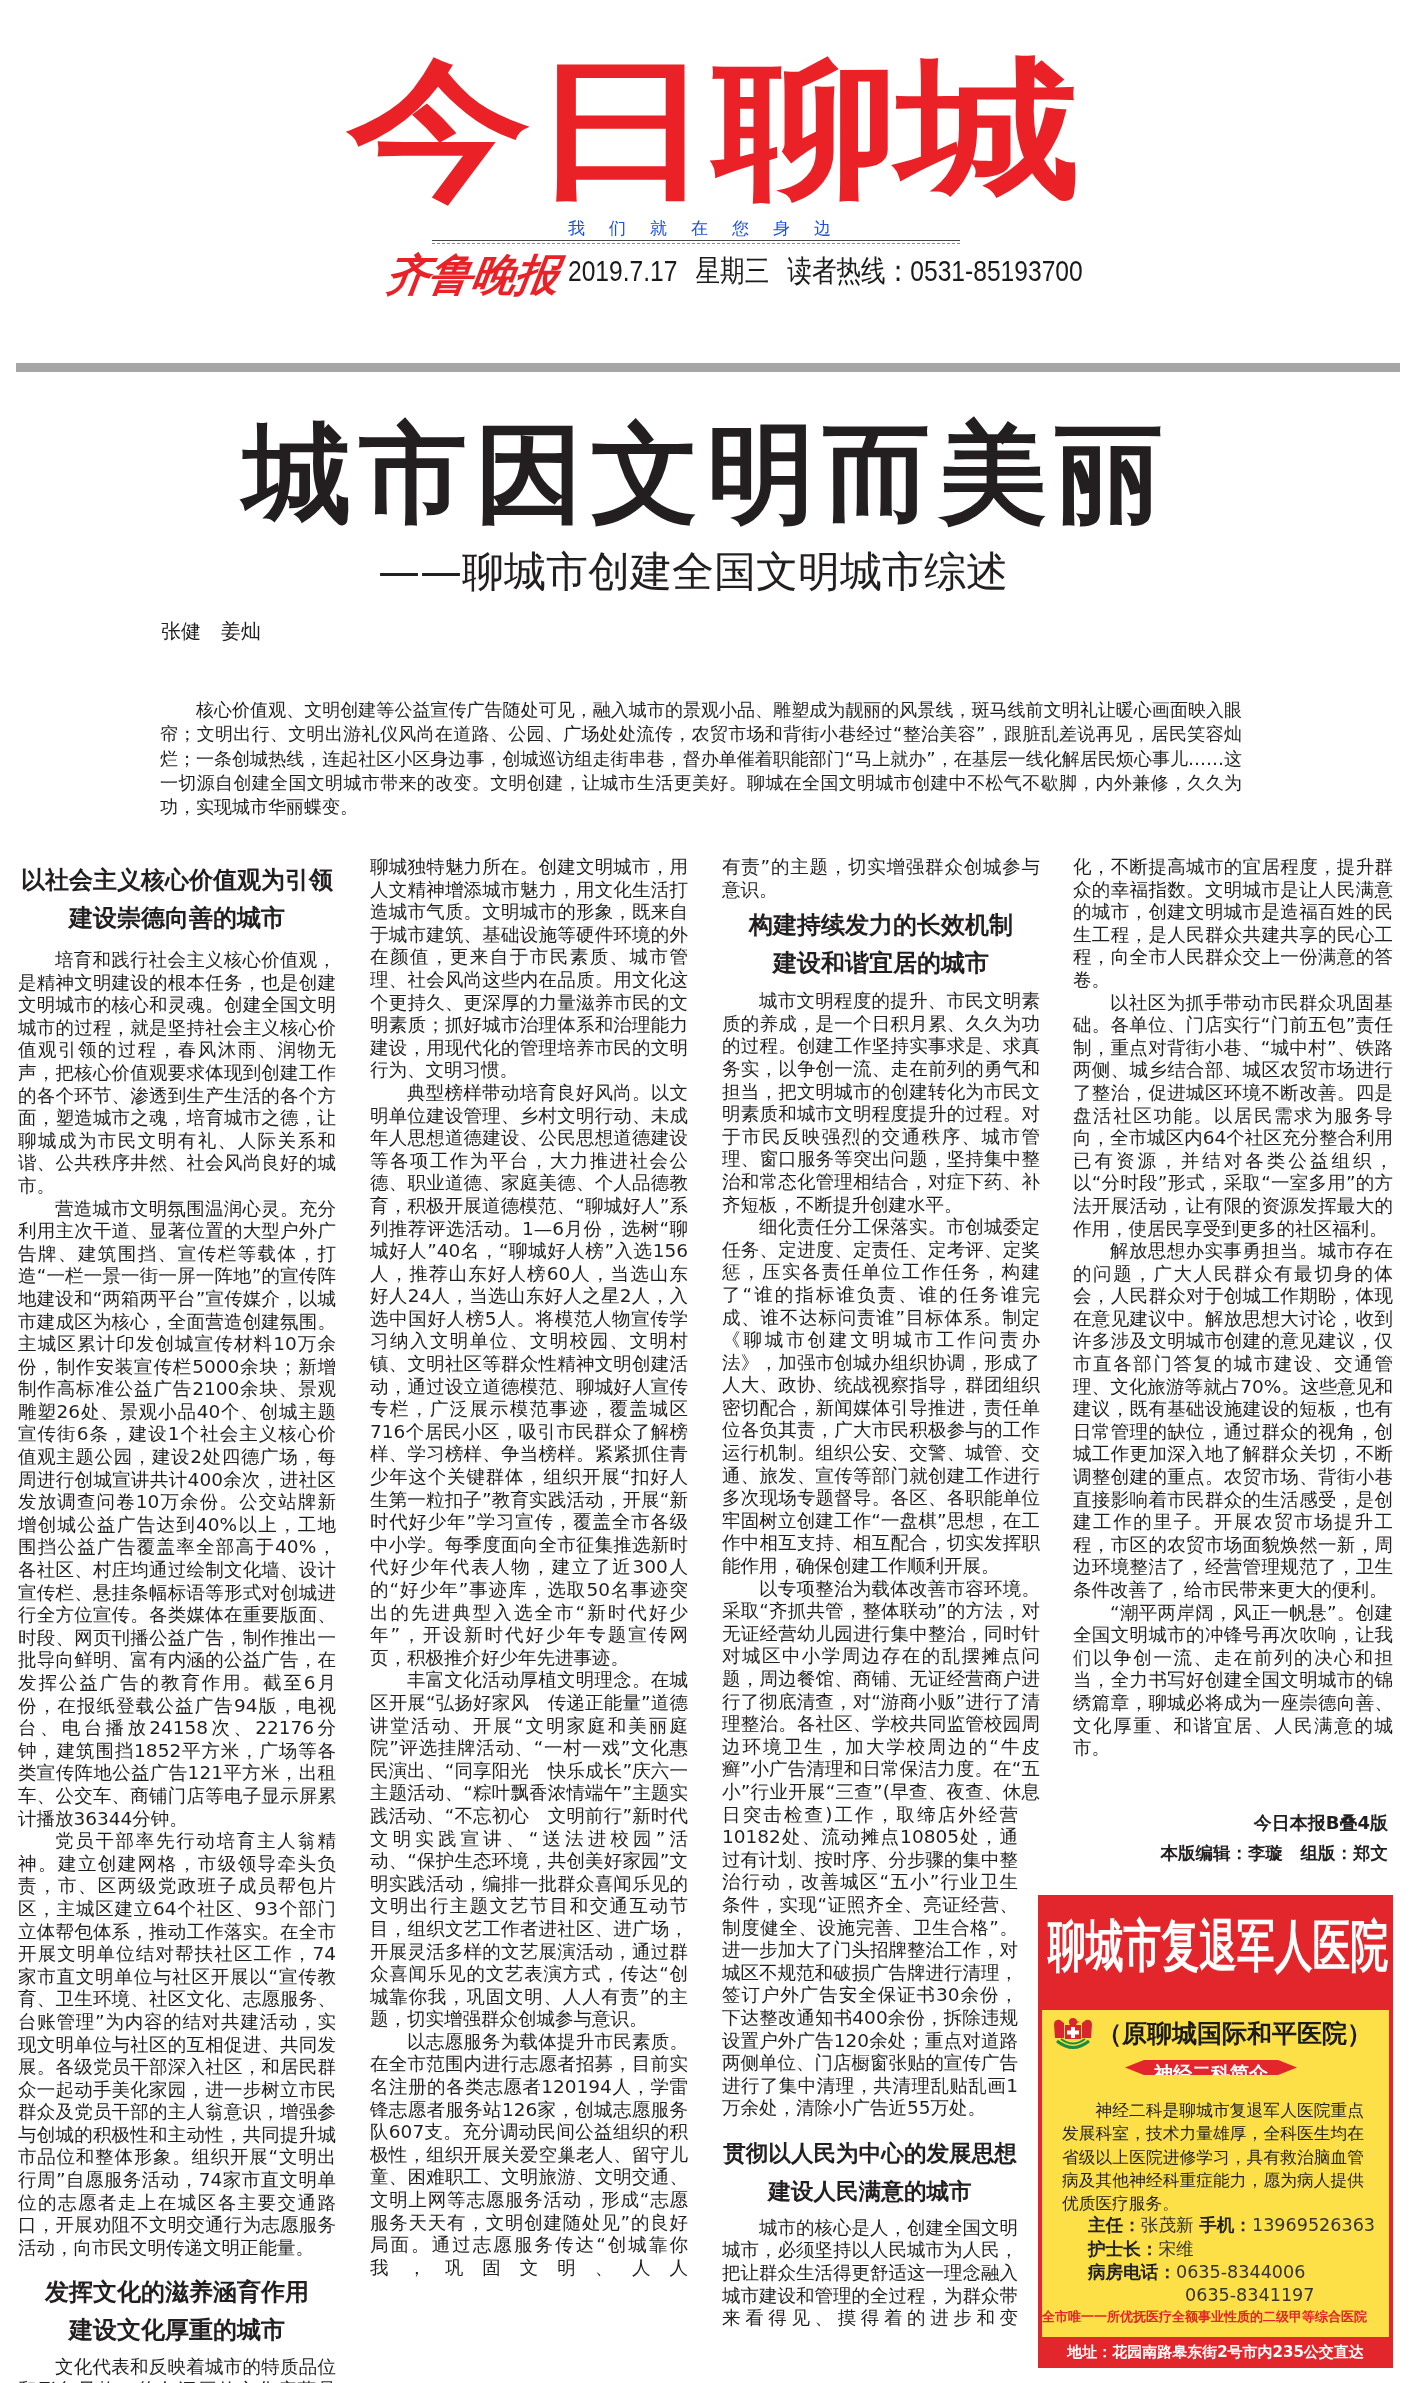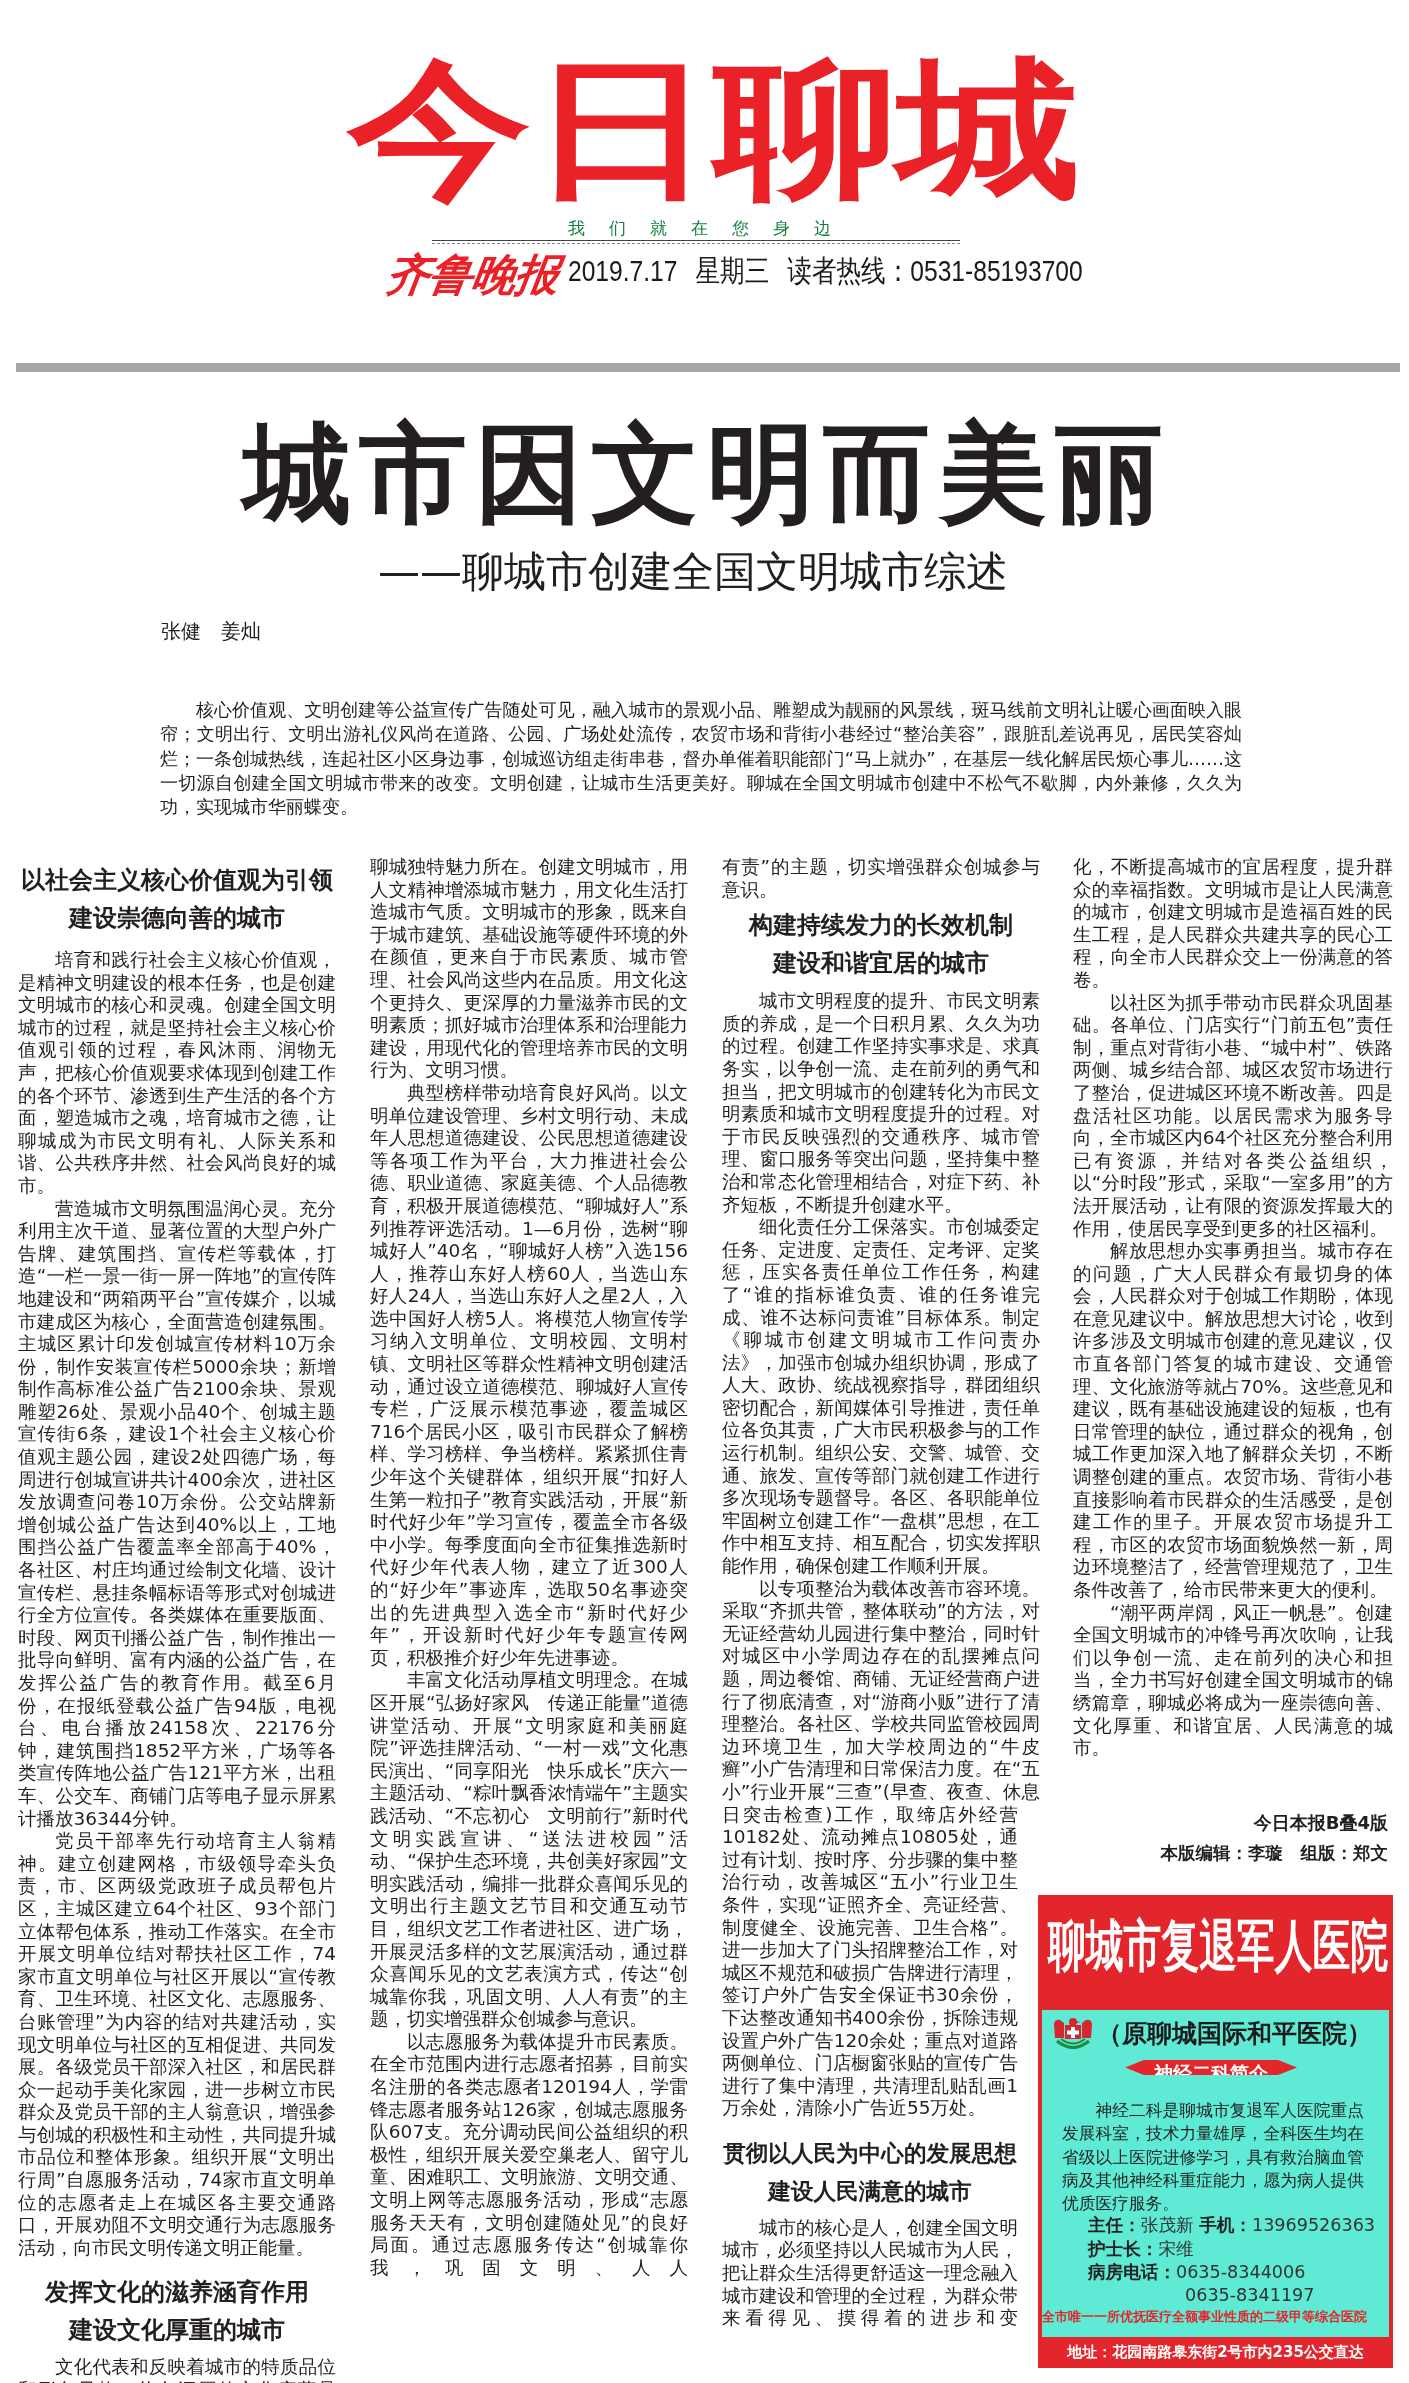--- a/index.html
+++ b/index.html
@@ -11,21 +11,21 @@
   }
   html,body{margin:0;padding:0;background:#ffffff;}
   .page{position:relative;width:1409px;height:2383px;background:#ffffff;overflow:hidden;
         font-family:"DejaVu Sans",sans-serif;color:var(--ink);}
 
   
   .logo{position:absolute;left:348px;top:54px;font-size:150px;line-height:150px;font-weight:900;
         color:var(--brand-red);white-space:nowrap;transform:scaleX(1.22);transform-origin:left top;
         font-family:"DejaVu Sans",sans-serif;}
   .slogan{position:absolute;left:568px;top:219px;font-size:17px;line-height:19px;letter-spacing:24px;
-          white-space:nowrap;color:#15803d;}
+          white-space:nowrap;color:#1d4ed8;}
   .slogan-rule{position:absolute;left:432px;top:240px;width:528px;height:0;border-top:1.5px solid #444;}
   .slogan-rule-dots{position:absolute;left:432px;top:243px;width:528px;height:0;border-top:1px dashed #888;}
   .paper-name{position:absolute;left:386px;top:251px;font-size:44px;line-height:48px;color:var(--brand-red);
               font-family:"DejaVu Serif",serif;font-style:italic;font-weight:bold;white-space:nowrap;
               transform:skewX(-8deg);letter-spacing:-1px;}
   .dateline{position:absolute;left:568px;top:256px;font-size:30px;line-height:30px;white-space:nowrap;
             font-family:"Liberation Sans",sans-serif;color:#1a1a1a;transform:scaleX(0.82);transform-origin:left top;}
   .dateline .gap{display:inline-block;width:22px;}
   .top-rule{position:absolute;left:16px;top:363px;width:1384px;height:9px;background:var(--rule-gray);}
 
@@ -51,21 +51,21 @@
   #col2{left:370px;}
   #col3{left:722px;}
   #col4{left:1073px;width:320px;}
   .spacer-a{float:right;width:0;height:955px;}
   .spacer-b{float:right;clear:right;width:22px;height:560px;}
 
   .page-note{position:absolute;right:21px;top:1812px;font-size:18px;line-height:22px;font-weight:bold;white-space:nowrap;margin-left:25px;}
   .editor-credit{position:absolute;right:21px;top:1842px;font-size:17.5px;line-height:22px;font-weight:bold;white-space:nowrap;}
 
   
-  .ad{position:absolute;left:1038px;top:1895px;width:355px;height:473px;background:#5eead4;
+  .ad{position:absolute;left:1038px;top:1895px;width:355px;height:473px;background:#fde047;
       box-sizing:border-box;border-left:4px solid var(--ad-red);border-right:4px solid var(--ad-red);}
   .ad-header{position:absolute;left:-4px;top:0;width:355px;height:115px;background:var(--ad-red);}
   .ad-title{position:absolute;left:10px;top:21px;font-size:56px;line-height:60px;font-weight:bold;color:#fff;
             white-space:nowrap;transform:scaleX(0.675);transform-origin:left top;}
   .ad-logo{position:absolute;left:11px;top:122px;width:40px;height:34px;}
   .ad-former{position:absolute;left:55px;top:124px;font-size:25px;line-height:30px;font-weight:bold;white-space:nowrap;color:#1a1a1a;}
   .ad-banner{position:absolute;left:83px;top:165px;width:172px;height:15px;background:var(--ad-red);
              clip-path:polygon(0 50%,11% 0,89% 0,100% 50%,89% 100%,11% 100%);
              color:#fff;font-size:19px;line-height:27px;font-weight:bold;text-align:center;white-space:nowrap;}
   .ad-intro{position:absolute;left:20px;top:204px;width:302px;margin:0;font-size:16.7px;line-height:23.3px;

